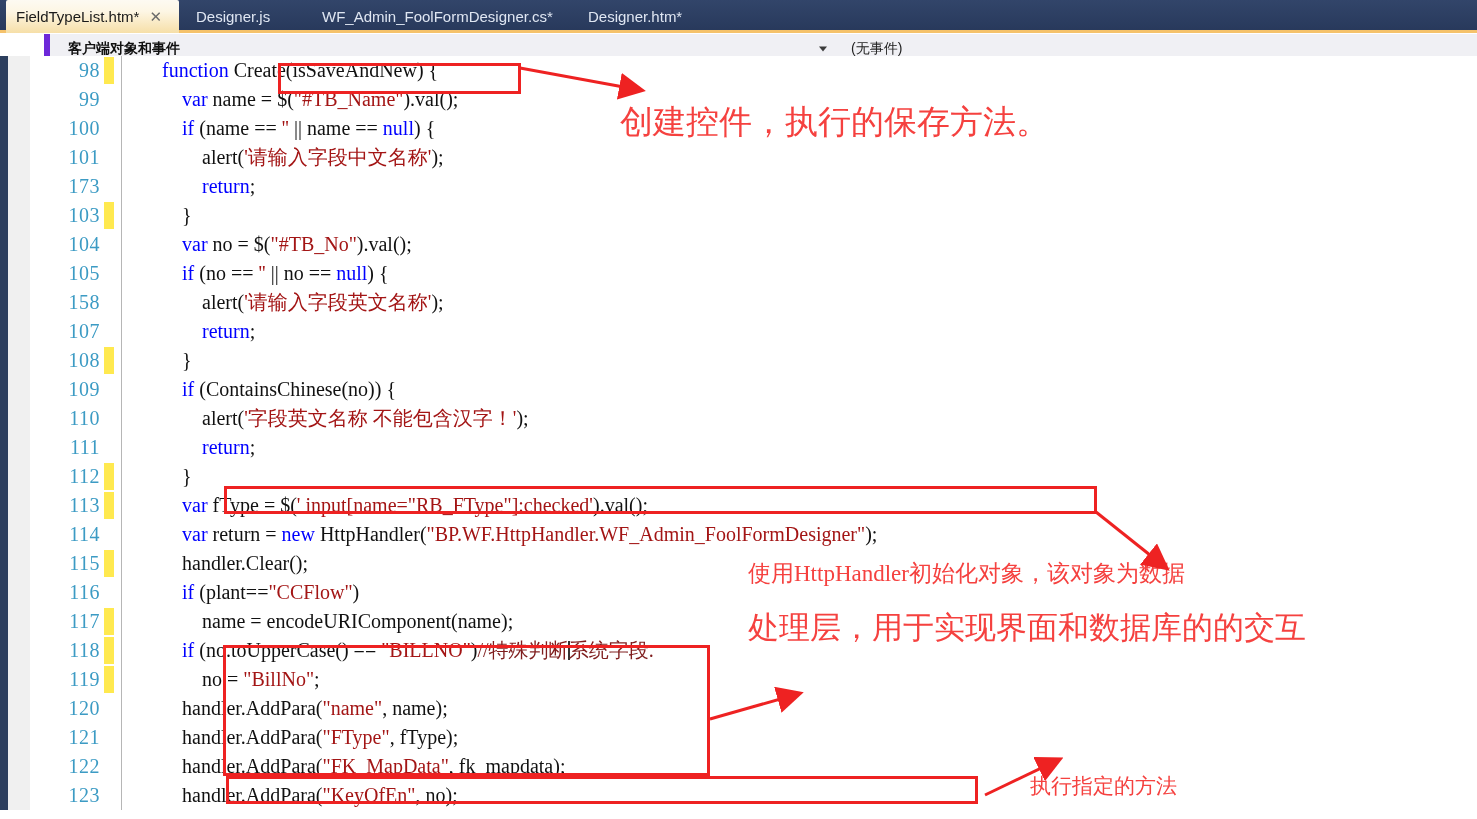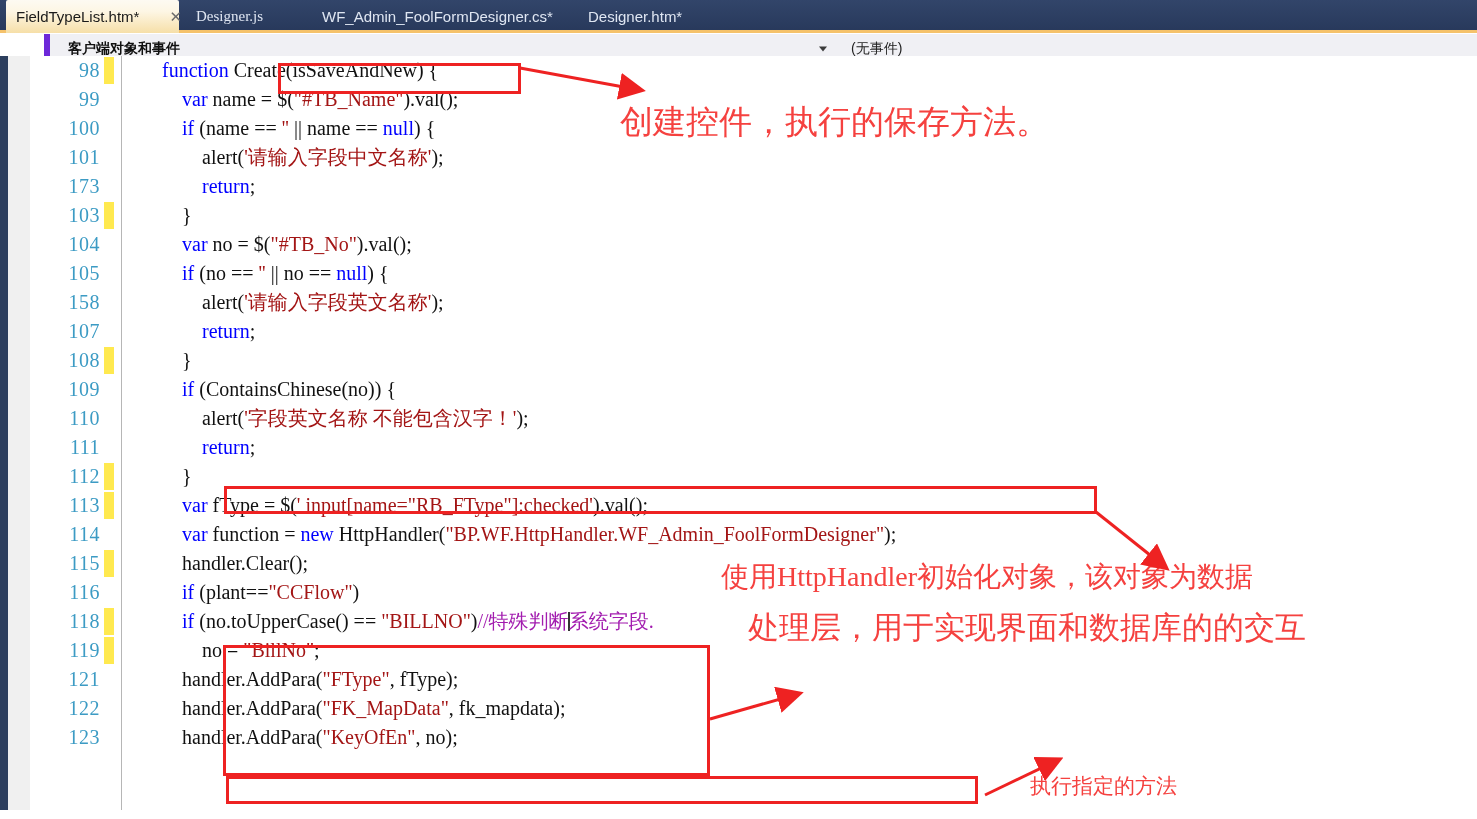--- a/index.html
+++ b/index.html
@@ -27,21 +27,20 @@
     padding:0 10px;
     font-size:15px;color:#dfe6f2;
     white-space:nowrap;
     box-sizing:border-box;
   }
   .tab.active{
     background:linear-gradient(#fdfaf2 0%,#fdf6e4 35%,#f6dfa8 100%);
     color:#1a1a1a;
     border-top-left-radius:2px;border-top-right-radius:2px;
     z-index:3;
-    gap:20px;
   }
   .tab-label{pointer-events:none;}
   .tab-close{
     margin-left:10px;font-size:15px;color:#6b6b6b;line-height:1;
   }
 
   
   .navbar{
     position:absolute;left:0;top:33px;width:1477px;height:32px;
     background:#6d28d9;
@@ -99,59 +98,59 @@
     position:absolute;left:121px;top:0;width:1px;height:754px;background:#b6b6b6;
   }
   .code{
     position:absolute;left:132px;top:0;
     font-family:"Liberation Serif", serif;
     font-size:20px;line-height:29px;color:#1a1a1a;
     white-space:pre;letter-spacing:0px;
   }
   .kw{color:#0000ff;}
   .str{color:#a31515;}
-  .cmt{color:#a21caf;}
+  .cmt{color:#7f1d1d;}
   .pln{color:#111111;}
 
   
   .caret{
     display:inline-block;width:2px;height:19px;background:#333;
     vertical-align:-3px;margin:0 -1px;
   }
 
   
   .redbox{
     position:absolute;border:3px solid #ee2222;box-sizing:border-box;
     pointer-events:none;
   }
   
   .annot{
     position:absolute;color:#f5413f;white-space:pre;
     font-family:"Liberation Serif", serif;
     font-weight:normal;
   }
   .annot.a1{left:620px;top:100px;font-size:33px;}
-  .annot.a2{left:721px;top:558px;font-size:28px;}
+  .annot.a2{left:748px;top:558px;font-size:23px;}
   .annot.a3{left:748px;top:607px;font-size:31px;}
   .annot.a4{left:800px;top:680px;font-size:31px;}
   .annot.a5{left:1030px;top:772px;font-size:21px;}
 
   .arrow-svg{position:absolute;left:0;top:0;width:1477px;height:819px;pointer-events:none;}
 </style>
 </head>
 <body>
 
 <div class="app">
 
   <div class="tabstrip">
     <div class="tab active" style="left:6px;width:173px;">
       <span class="tab-label">FieldTypeList.htm*</span>
       <span class="tab-close">✕</span>
     </div>
-    <div class="tab" style="left:186px;font-family:Liberation Serif, serif;">
+    <div class="tab" style="left:186px;">
       <span class="tab-label">Designer.js</span>
     </div>
     <div class="tab" style="left:312px;">
       <span class="tab-label">WF_Admin_FoolFormDesigner.cs*</span>
     </div>
     <div class="tab" style="left:578px;">
       <span class="tab-label">Designer.htm*</span>
     </div>
   </div>
 
@@ -234,40 +233,49 @@
           <div class="change-bar"></div>
           <div class="code"><span class="pln">          }</span></div>
         </div>
         <div class="line">
           <div class="ln">113</div>
           <div class="change-bar"></div>
           <div class="code"><span class="pln">          </span><span class="kw">var</span><span class="pln"> fType = $(</span><span class="str">' input[name="RB_FType"]:checked'</span><span class="pln">).val();</span></div>
         </div>
         <div class="line">
           <div class="ln">114</div>
-          <div class="code"><span class="pln">          </span><span class="kw">var</span><span class="pln"> function = </span><span class="kw">new</span><span class="pln"> HttpHandler(</span><span class="str">"BP.WF.HttpHandler.WF_Admin_FoolFormDesigner"</span><span class="pln">);</span></div>
+          <div class="code"><span class="pln">          </span><span class="kw">var</span><span class="pln"> return = </span><span class="kw">new</span><span class="pln"> HttpHandler(</span><span class="str">"BP.WF.HttpHandler.WF_Admin_FoolFormDesigner"</span><span class="pln">);</span></div>
         </div>
         <div class="line">
           <div class="ln">115</div>
           <div class="change-bar"></div>
           <div class="code"><span class="pln">          handler.Clear();</span></div>
         </div>
         <div class="line">
           <div class="ln">116</div>
           <div class="code"><span class="pln">          </span><span class="kw">if</span><span class="pln"> (plant==</span><span class="str">"CCFlow"</span><span class="pln">)</span></div>
         </div>
         <div class="line">
+          <div class="ln">117</div>
+          <div class="change-bar"></div>
+          <div class="code"><span class="pln">              name = encodeURIComponent(name);</span></div>
+        </div>
+        <div class="line">
           <div class="ln">118</div>
           <div class="change-bar"></div>
           <div class="code"><span class="pln">          </span><span class="kw">if</span><span class="pln"> (no.toUpperCase() == </span><span class="str">"BILLNO"</span><span class="pln">)</span><span class="cmt">//特殊判断</span><span class="caret"></span><span class="cmt">系统字段.</span></div>
         </div>
         <div class="line">
           <div class="ln">119</div>
           <div class="change-bar"></div>
           <div class="code"><span class="pln">              no = </span><span class="str">"BillNo"</span><span class="pln">;</span></div>
+        </div>
+        <div class="line">
+          <div class="ln">120</div>
+          <div class="code"><span class="pln">          handler.AddPara(</span><span class="str">"name"</span><span class="pln">, name);</span></div>
         </div>
         <div class="line">
           <div class="ln">121</div>
           <div class="code"><span class="pln">          handler.AddPara(</span><span class="str">"FType"</span><span class="pln">, fType);</span></div>
         </div>
         <div class="line">
           <div class="ln">122</div>
           <div class="code"><span class="pln">          handler.AddPara(</span><span class="str">"FK_MapData"</span><span class="pln">, fk_mapdata);</span></div>
         </div>
         <div class="line">

